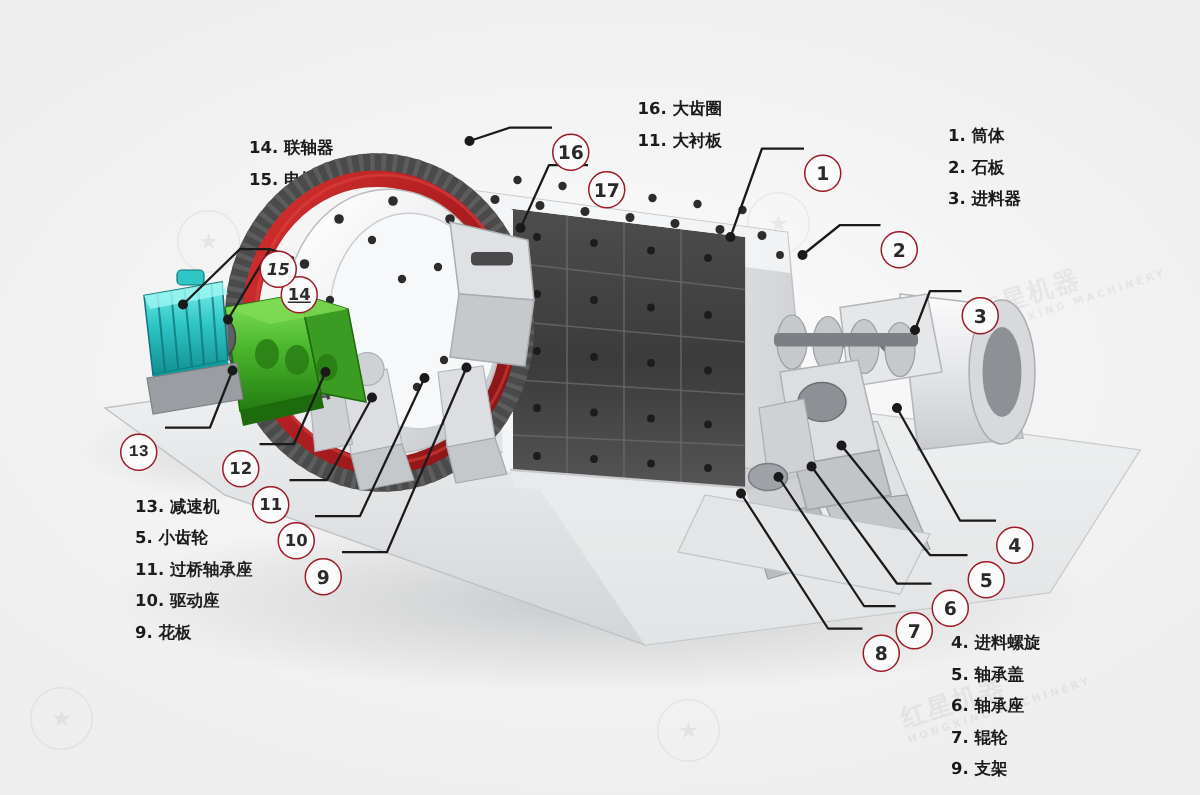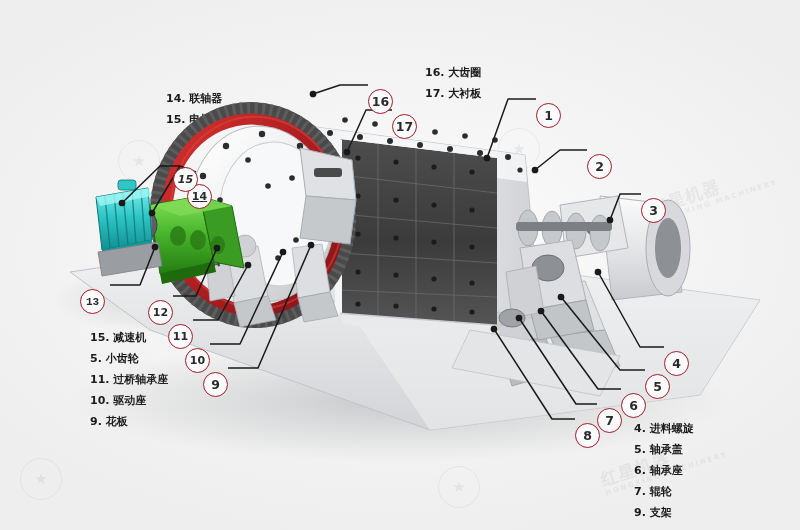--- a/index.html
+++ b/index.html
@@ -374,31 +374,36 @@
       <path d="M196,172 L180,166 L152,213"></path>
         <circle cx="152" cy="213" r="2.6" fill="#1a1a1a"></circle>
 
       <path d="M180,166 L160,166 L122,203"></path>
         <circle cx="122" cy="203" r="2.6" fill="#1a1a1a"></circle>
     </g>
   </svg>
 
   <div class="lbl" style="left:425px;top:62px;">
     <div>16. 大齿圈</div>
-    <div>17. 大衬板</div>
+    <div>11. 大衬板</div>
   </div>
 
   <div class="lbl" style="left:166px;top:88px;">
     <div>14. 联轴器</div>
     <div>15. 电机</div>
   </div>
 
+  <div class="lbl" style="left:632px;top:80px;">
+    <div>1. 筒体</div>
+    <div>2. 石板</div>
+    <div>3. 进料器</div>
+  </div>
 
   <div class="lbl" style="left:90px;top:327px;">
-    <div>15. 减速机</div>
+    <div>13. 减速机</div>
     <div>5. 小齿轮</div>
     <div>11. 过桥轴承座</div>
     <div>10. 驱动座</div>
     <div> 9. 花板</div>
   </div>
 
   <div class="lbl" style="left:634px;top:418px;">
     <div>4. 进料螺旋</div>
     <div>5. 轴承盖</div>
     <div>6. 轴承座</div>

